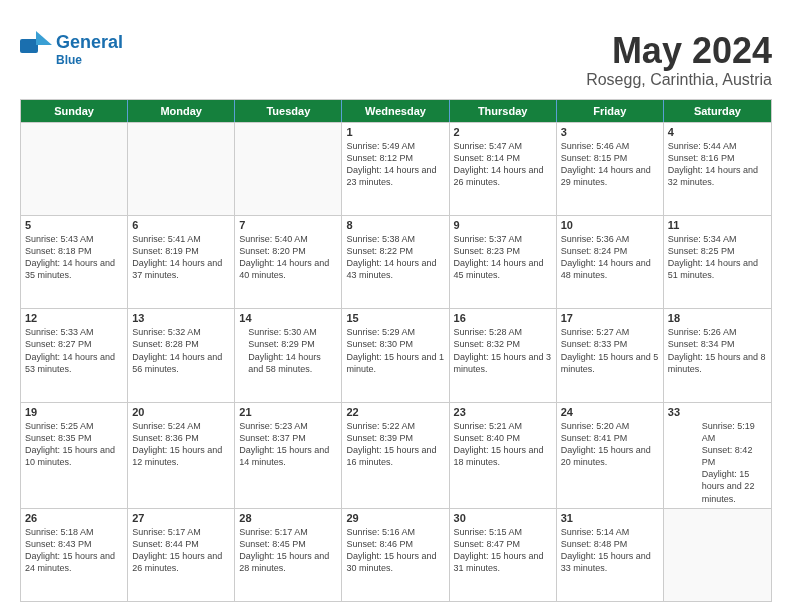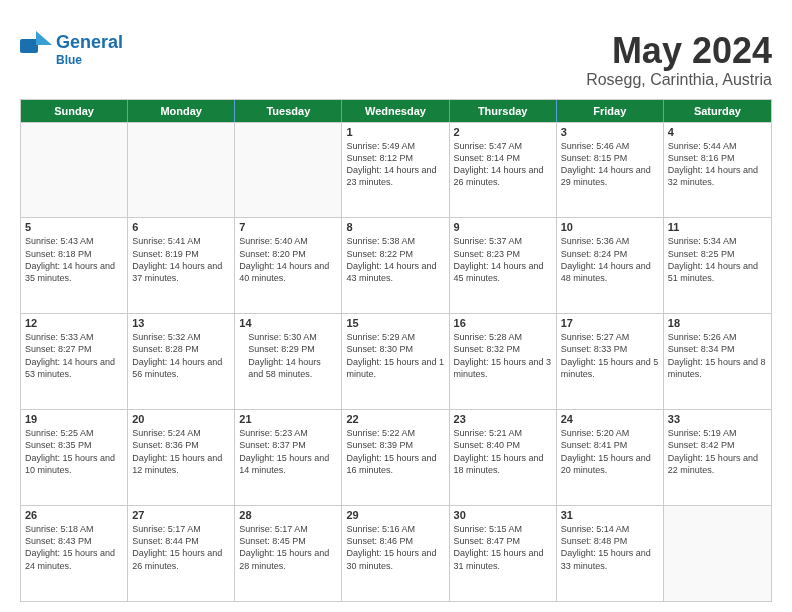--- a/index.html
+++ b/index.html
@@ -282,21 +282,21 @@
 Daylight: 15 hours and 18 minutes.</div>
           </div>
           <div class="cal-cell">
             <div class="day-num">24</div>
             <div class="cell-info" style="white-space: pre-line;">Sunrise: 5:20 AM
 Sunset: 8:41 PM
 Daylight: 15 hours and 20 minutes.</div>
           </div>
           <div class="cal-cell">
             <div class="day-num">33</div>
-            <div class="cell-info" style="white-space: pre-line;">Sunrise: 5:19 AM
+            <div class="cell-info" style="white-space: pre-line; margin-left: 34px;">Sunrise: 5:19 AM
 Sunset: 8:42 PM
 Daylight: 15 hours and 22 minutes.</div>
           </div>
         </div>
         <div class="cal-row">
           <div class="cal-cell">
             <div class="day-num">26</div>
             <div class="cell-info" style="white-space: pre-line;">Sunrise: 5:18 AM
 Sunset: 8:43 PM
 Daylight: 15 hours and 24 minutes.</div>

